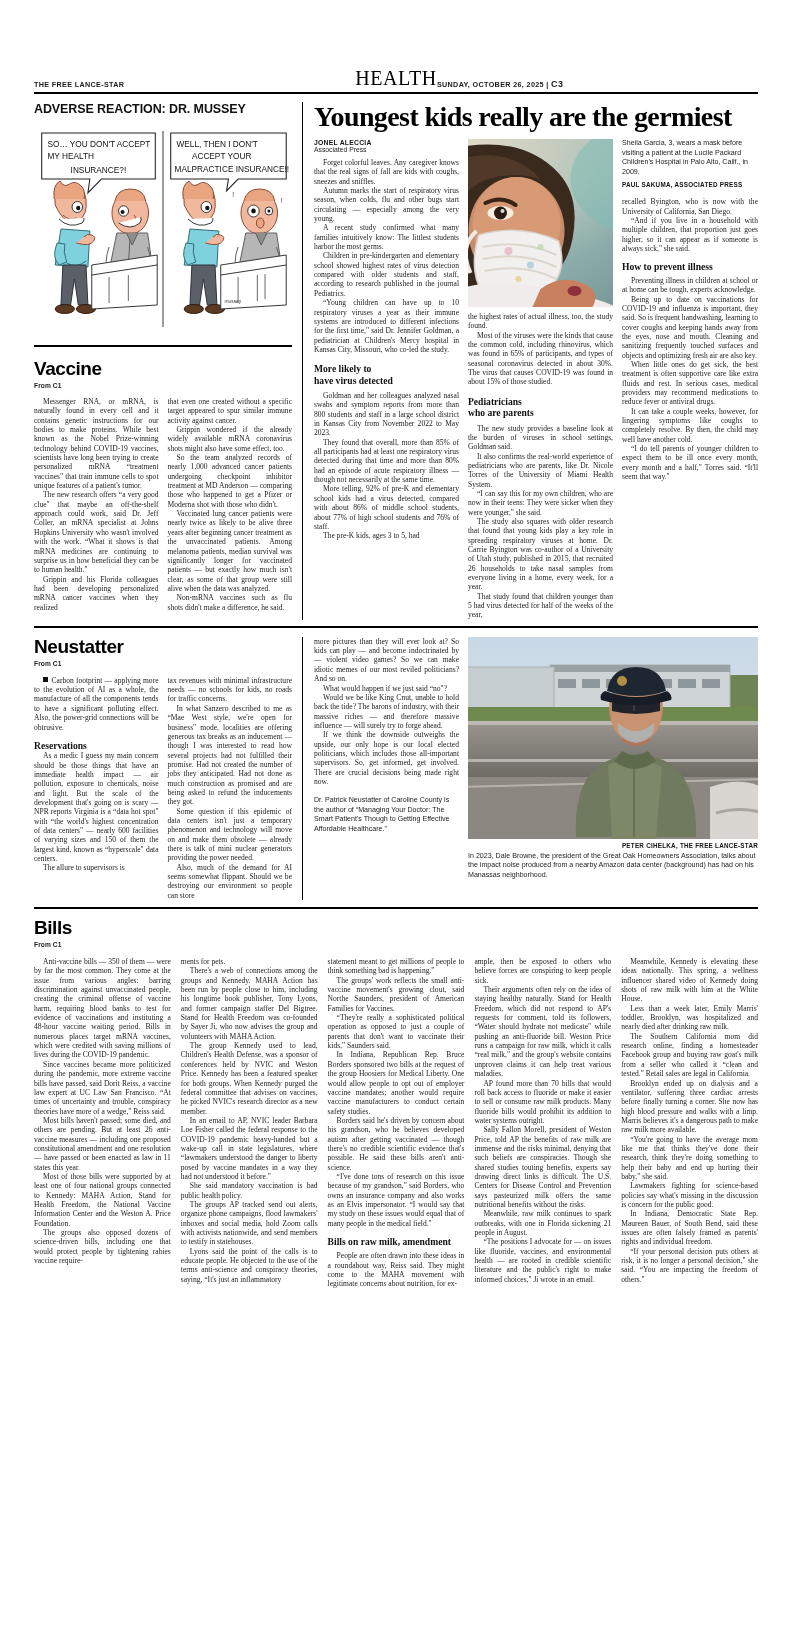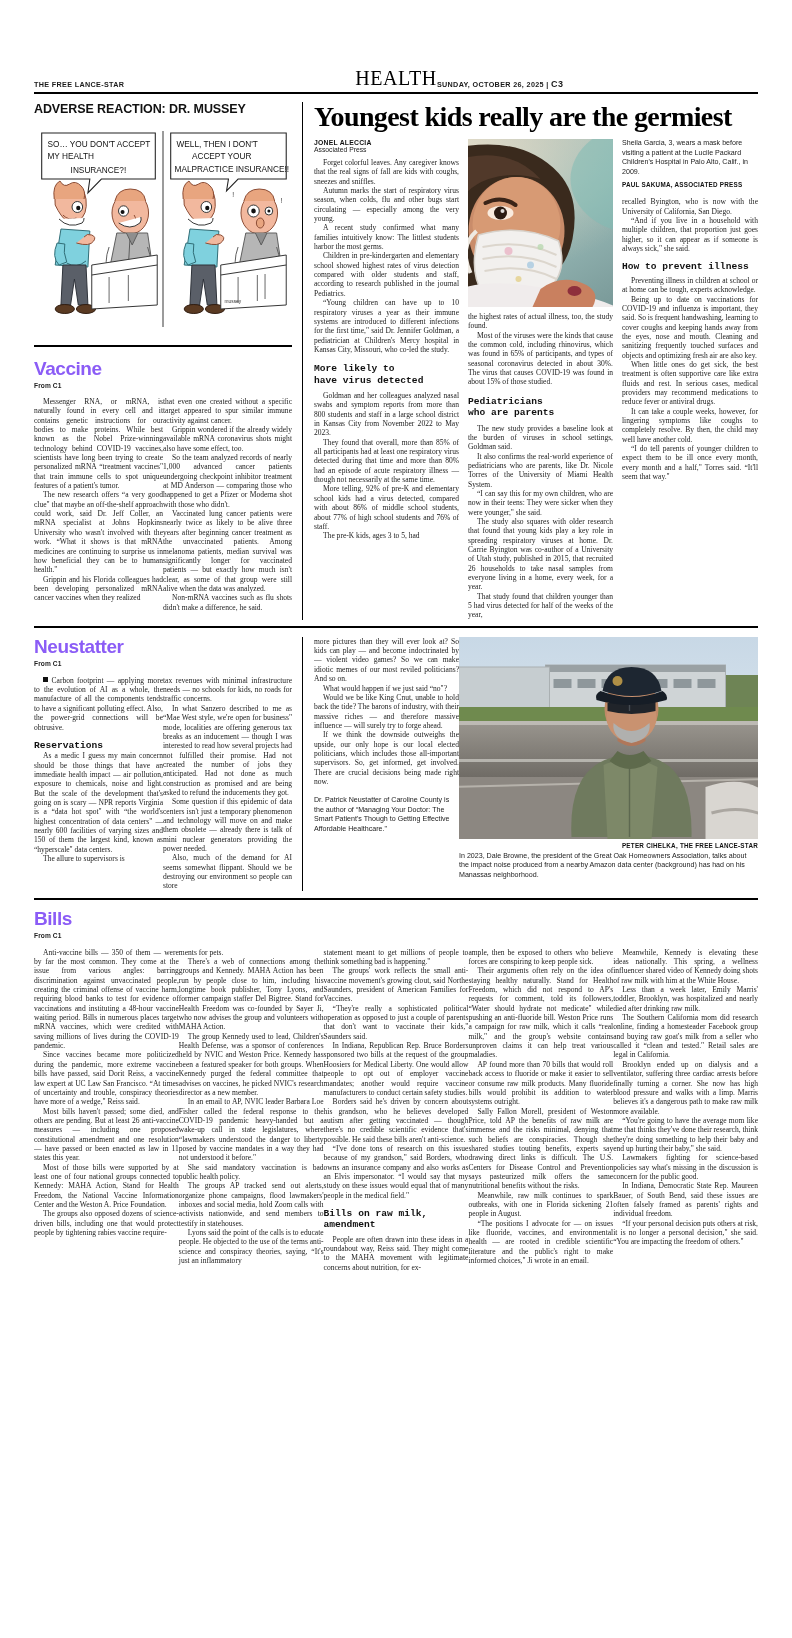--- a/index.html
+++ b/index.html
@@ -46,28 +46,28 @@
   }
   .body-txt p { margin: 0; text-indent: 9px; }
   .body-txt p.noind { text-indent: 0; }
 
   .kicker-hd {
     font-family: "Liberation Sans", sans-serif;
     font-weight: 700; font-size: 12.5px; letter-spacing: -.1px;
     color: #111; margin: 0;
   }
   .sec-hd {
-    font-family: Liberation Mono, monospace;
+    font-family: Liberation Serif, serif;
     font-weight: 700; font-size: 9.6px; line-height: 11.4px;
     color: #111; margin: 0;
   }
   .jump-hd {
     font-family: "Liberation Sans", sans-serif;
     font-weight: 700; font-size: 19px; letter-spacing: -.45px;
-    color: #8b5cf6; margin: 0; line-height: 1;
+    color: #000000; margin: 0; line-height: 1;
   }
   .from-line {
     font-family: "Liberation Sans", sans-serif;
     font-weight: 700; font-size: 6.6px; color: #222;
     margin: 4px 0 0 0; letter-spacing: .1px;
   }
   .byline-name {
     font-family: "Liberation Sans", sans-serif;
     font-weight: 700; font-size: 6.8px; letter-spacing: .25px; color: #111;
   }
@@ -113,27 +113,27 @@
   }
   .photo.kid { height: 168px; margin-bottom: 5px; }
   .photo svg { display:block; width: 100%; height: 100%; }
 
   .capbox { margin-bottom: 4px; }
 
   
   .block2 { display: flex; padding-top: 9px; }
   .b2-left { width: 268px; flex: 0 0 268px; padding-right: 10px; }
   .b2-right { flex: 1; border-left: 0.8px solid #000; padding-left: 11px; }
-  .b2cols { display: flex; }
+  .b2cols { display: flex; gap: 9px; }
 
   .photo.datacenter { height: 202px; }
 
   
   .block3 { padding-top: 9px; }
-  .b3cols { display: flex; }
+  .b3cols { display: flex; gap: 10px; }
   .b3col { flex: 1 1 0; min-width: 0; }
 
   .bullet-sq {
     display: inline-block; width: 4.5px; height: 4.5px;
     background: #111; margin-right: 4px; vertical-align: 1px;
   }
 </style>
 </head>
 <body>
 

